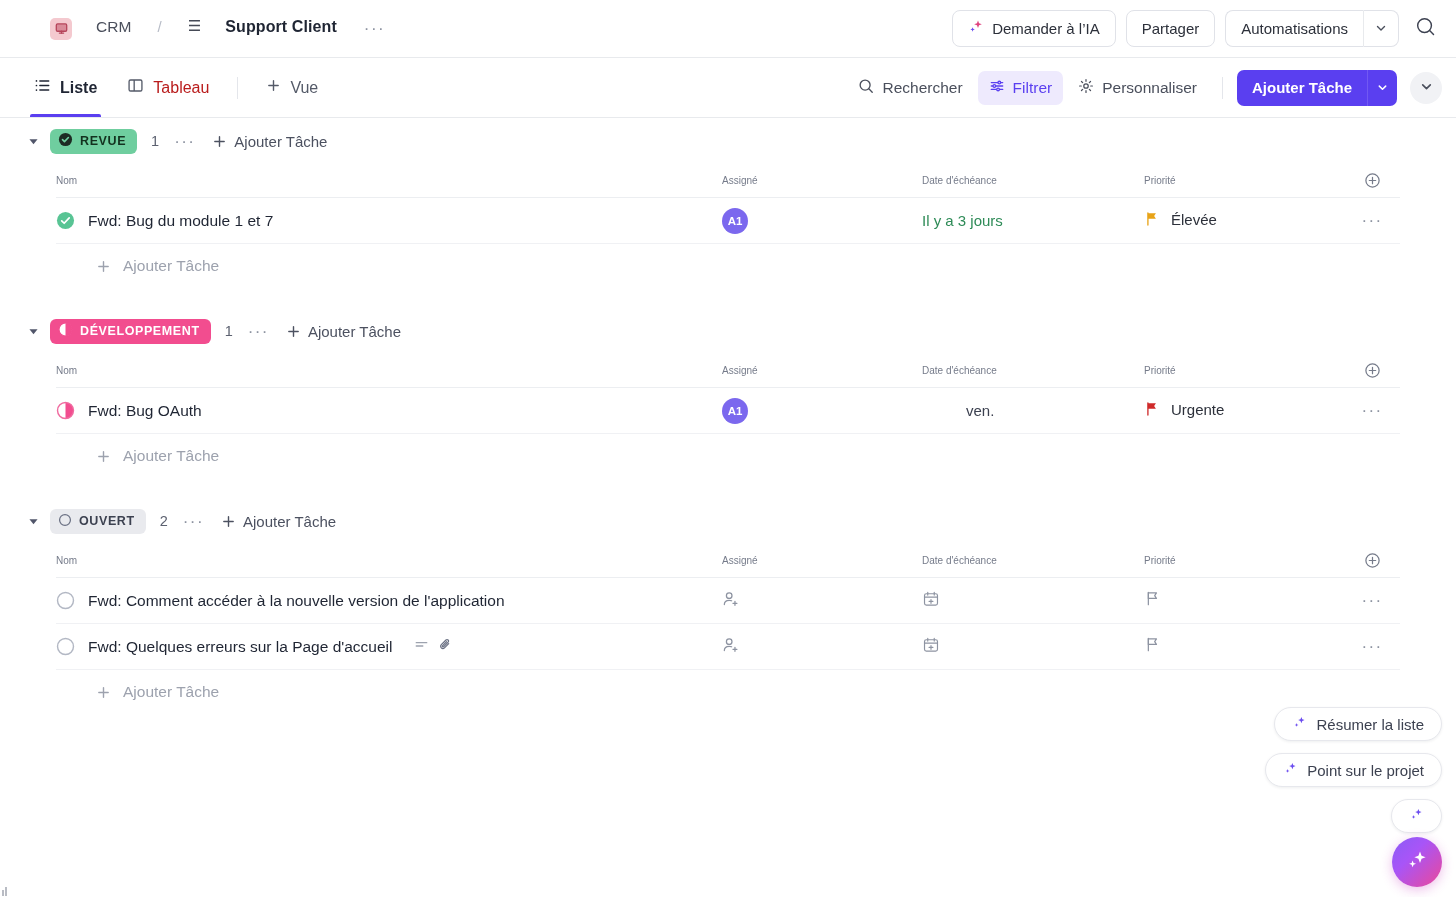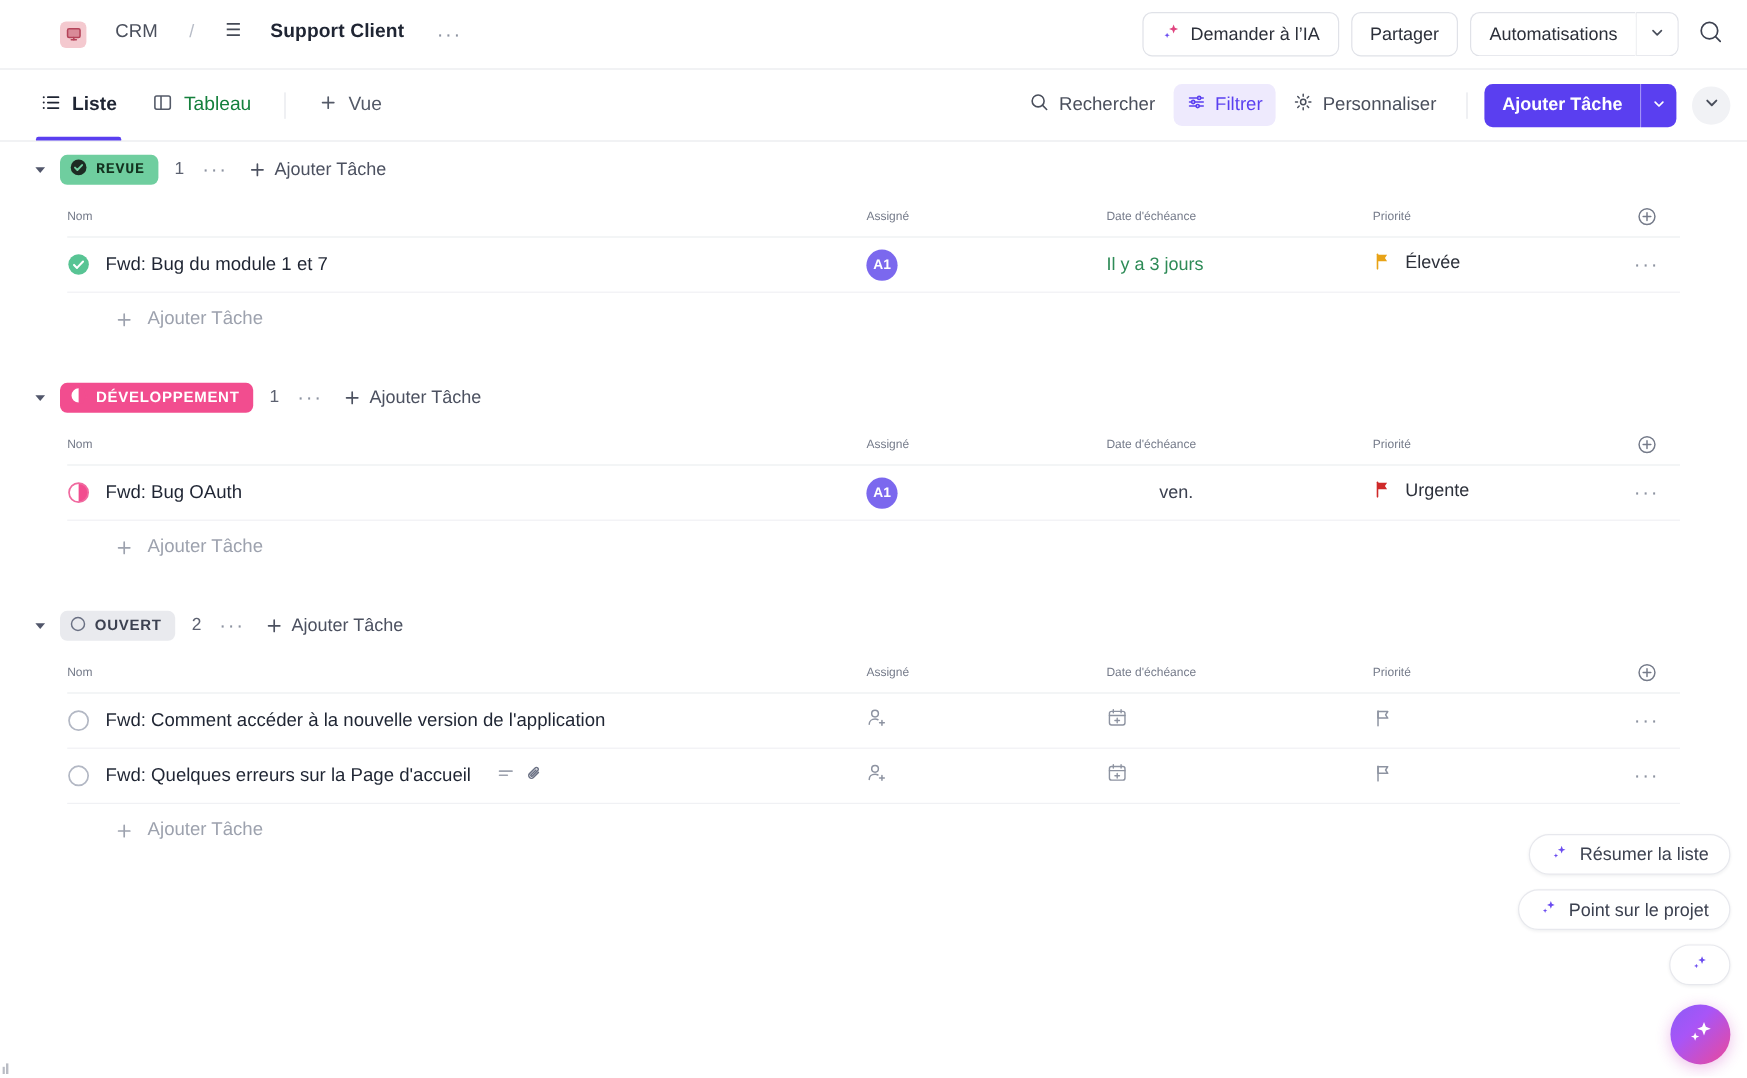--- a/index.html
+++ b/index.html
@@ -54,21 +54,21 @@
 
   
   .toolbar {
     height: 60px; display: flex; align-items: center;
     padding: 0 14px 0 22px; border-bottom: 1px solid #e8eaed;
     position: relative;
   }
   .tabs { display: flex; align-items: center; gap: 6px; height: 100%; }
   .tab {
     display: flex; align-items: center; gap: 9px; height: 100%;
-    padding: 0 12px; font-size: 16px; color: #15803d; cursor: pointer;
+    padding: 0 12px; font-size: 16px; color: #b91c1c; cursor: pointer;
     position: relative;
   }
   .tab.active { color: #1f2533; font-weight: 600; }
   .tab.active::after {
     content: ""; position: absolute; left: 8px; right: 8px; bottom: 0;
     height: 3px; background: #5a3ff0; border-radius: 2px 2px 0 0;
   }
   .vdiv { width: 1px; height: 22px; background: #e4e6eb; margin: 0 10px; }
   .tab-add { color: #545a68; font-weight: 400; }
 
@@ -105,21 +105,21 @@
   }
   .caret-tri {
     width: 18px; display:flex; align-items:center; justify-content:center;
     color: #51566a; cursor: pointer; margin-right: 8px;
   }
   .status-badge {
     display: inline-flex; align-items: center; gap: 7px;
     height: 25px; padding: 0 11px 0 8px; border-radius: 6px;
     font-size: 12.5px; font-weight: 700; letter-spacing: .6px;
   }
-  .badge-revue { background: #6fce9f; color: #13321f; font-family: Liberation Mono, monospace; }
+  .badge-revue { background: #6fce9f; color: #13321f; }
   .badge-dev   { background: #f24d8f; color: #ffffff; }
   .badge-open  { background: #e9eaee; color: #3c4150; }
   .grp-count { font-size: 14.5px; color: #5c6170; margin-left: 14px; }
   .grp-dots { margin-left: 12px; }
   .grp-add {
     display: flex; align-items: center; gap: 7px; margin-left: 14px;
     font-size: 15px; color: #4c5160; cursor: pointer;
   }
 
   
@@ -164,21 +164,21 @@
     display: flex; align-items: center; gap: 12px;
     height: 44px; padding-left: 96px;
     font-size: 15.5px; color: #9da2ae; cursor: pointer;
   }
   .plus-ic { color: #9da2ae; display: flex; align-items: center; }
 
   .grp-gap { height: 20px; }
 
   
   .ai-stack {
-    position: absolute; right: 14px; bottom: 76px;
+    position: absolute; right: 14px; bottom: 64px;
     display: flex; flex-direction: column; align-items: flex-end; gap: 12px;
   }
   .ai-pill {
     display: flex; align-items: center; gap: 9px;
     height: 34px; padding: 0 17px; border-radius: 18px;
     background: #fff; border: 1px solid #e7e8ed;
     font-size: 15px; color: #3c4150; cursor: pointer; white-space: nowrap;
     box-shadow: 0 1px 3px rgba(20,24,40,.07);
   }
   .fab {

